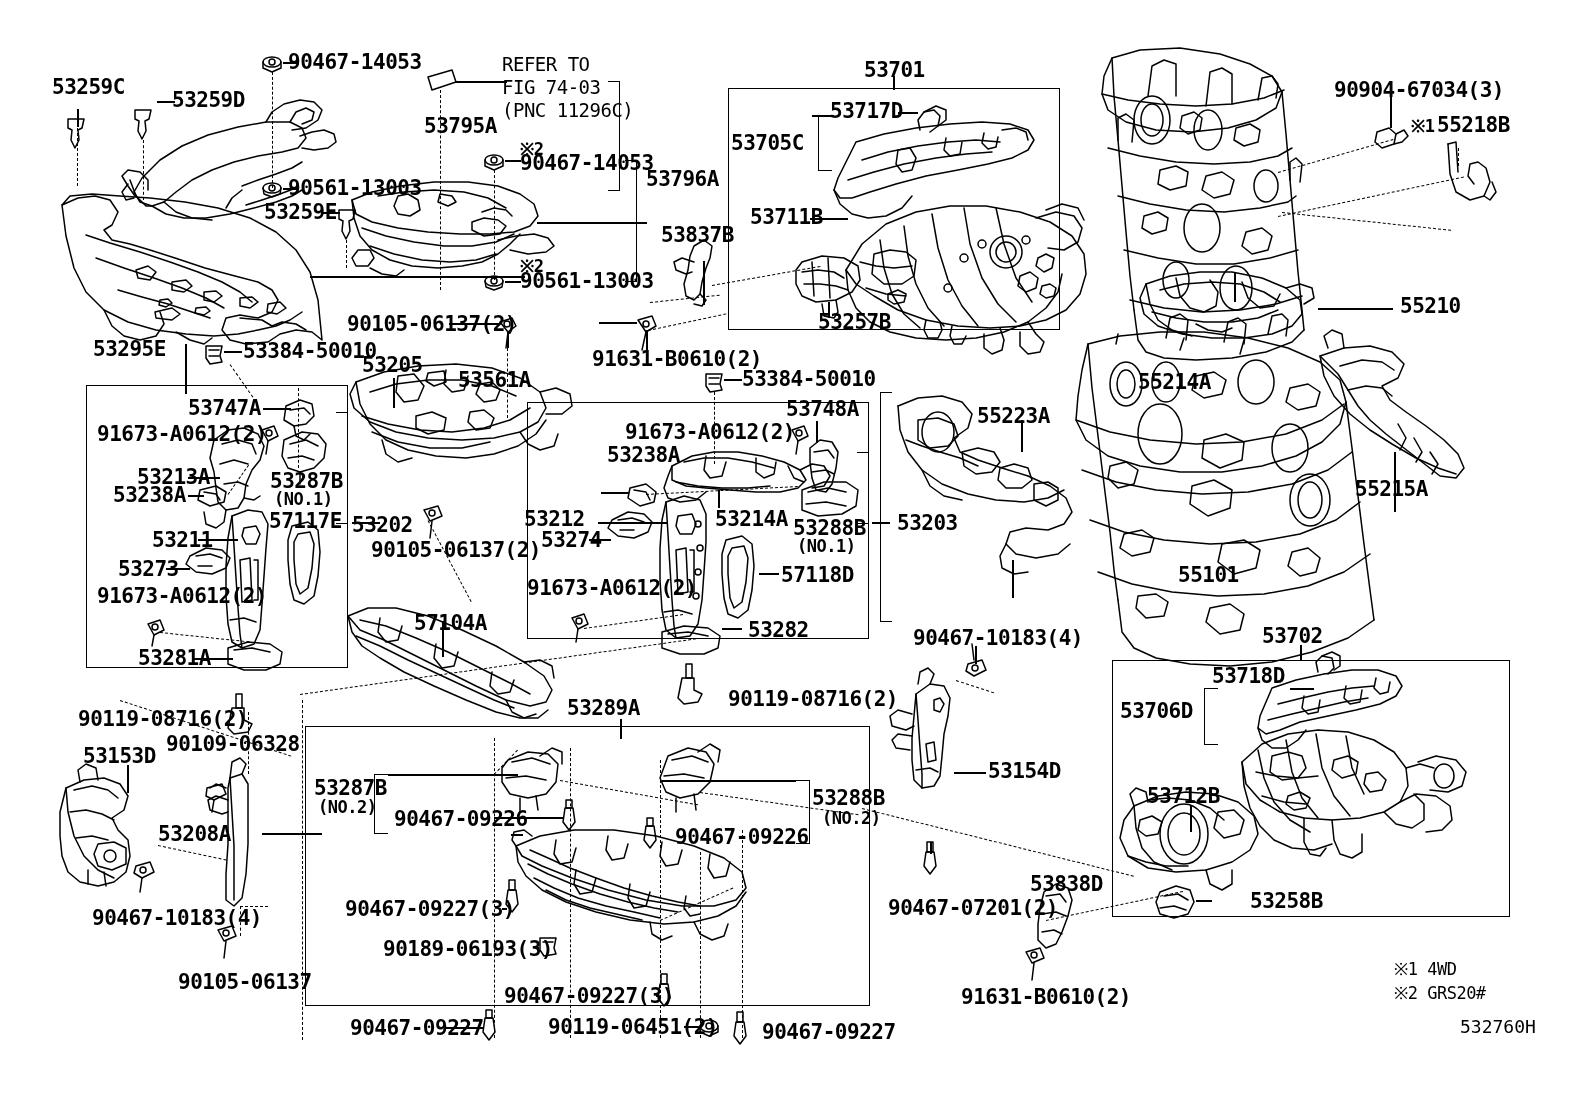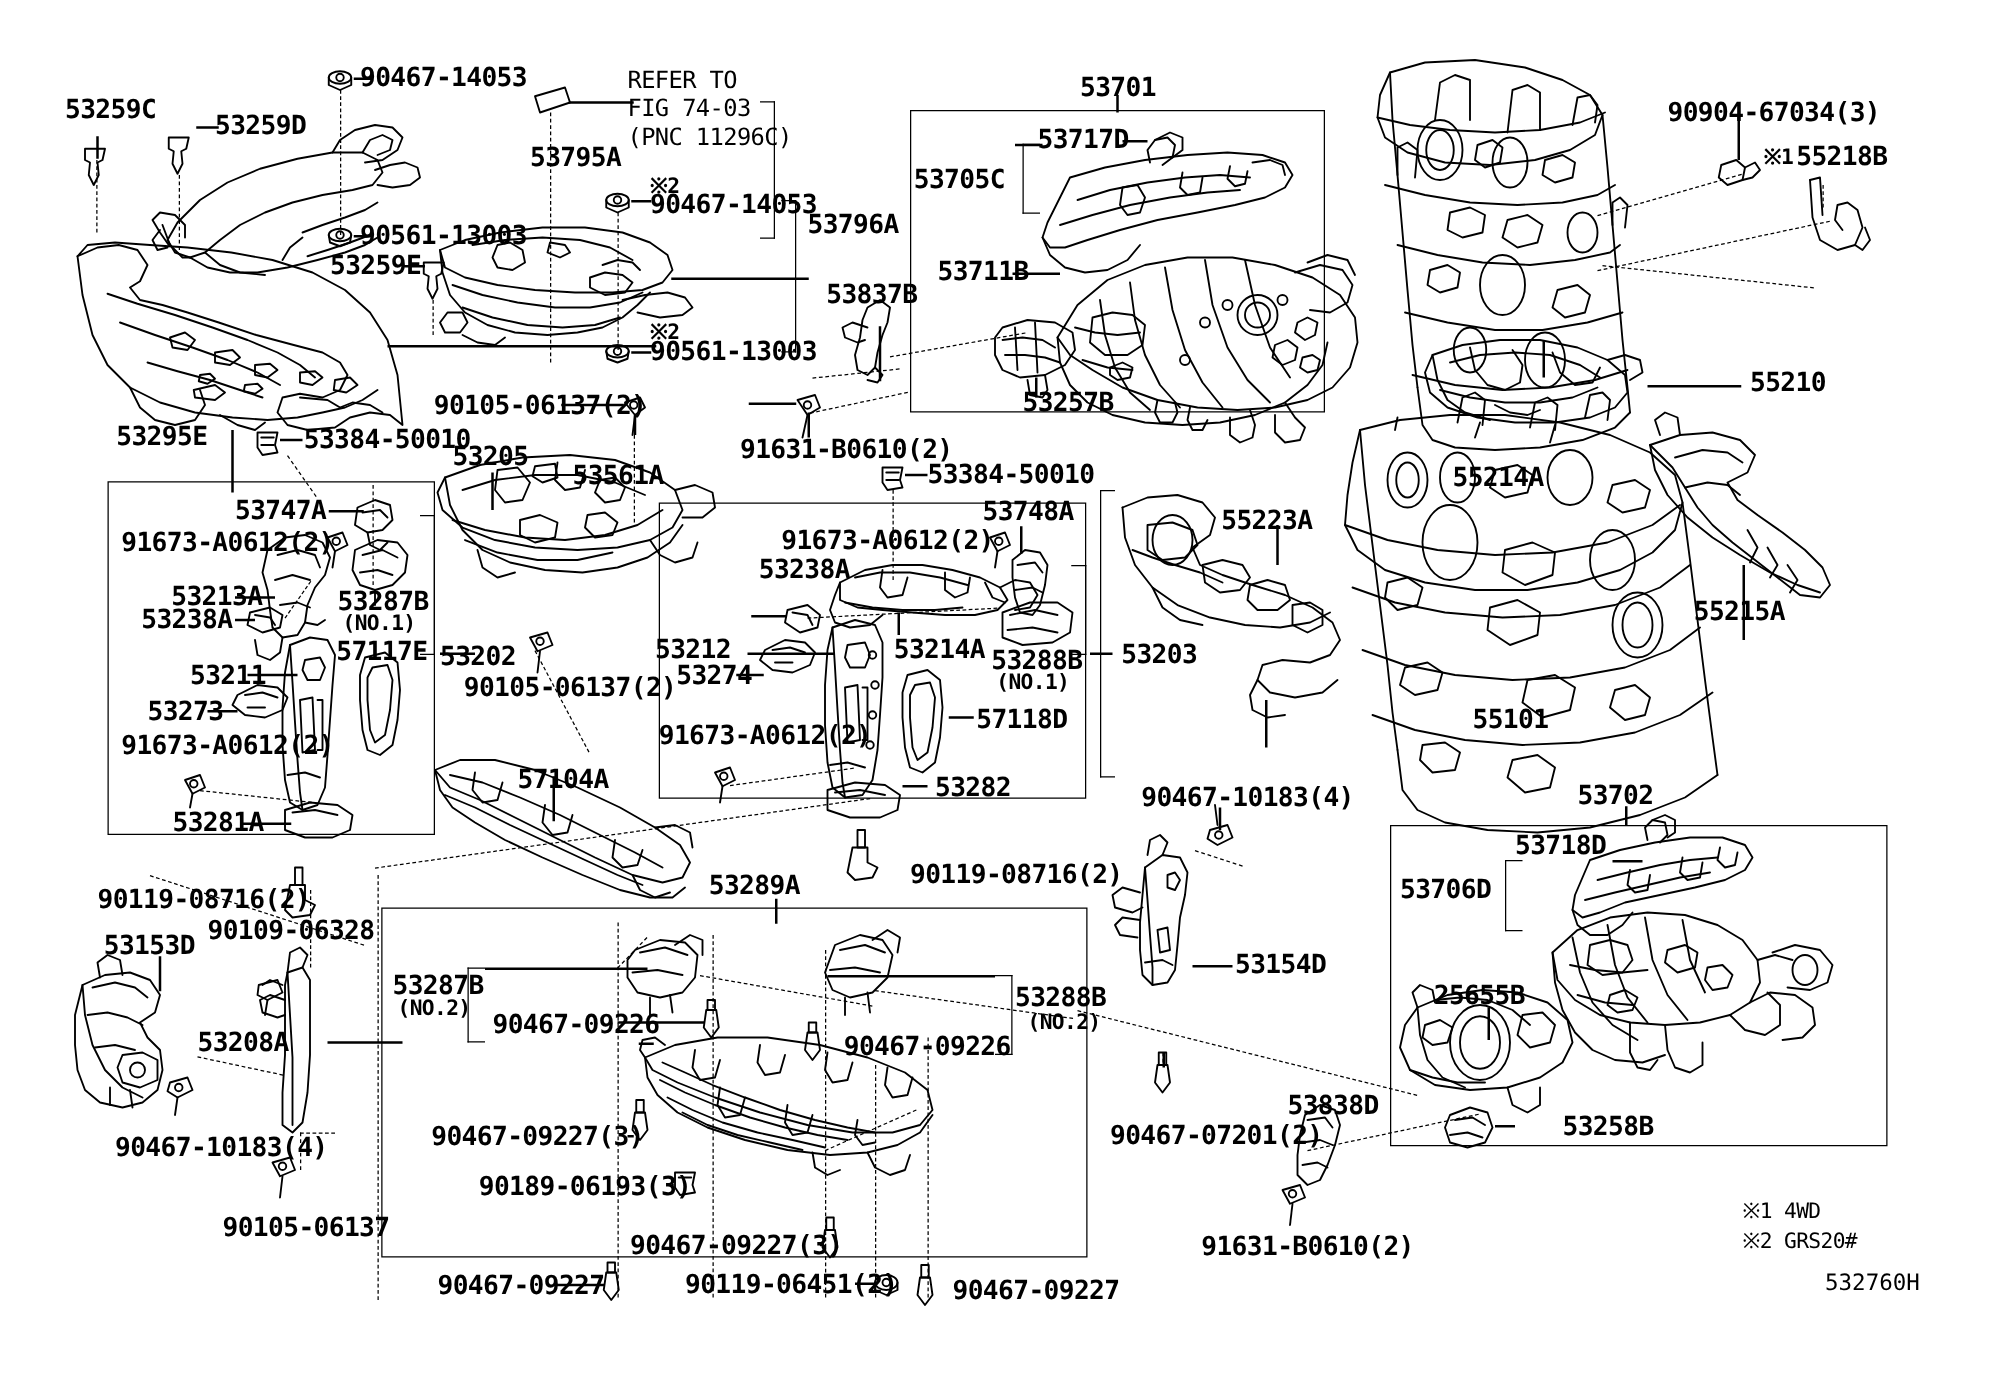--- a/index.html
+++ b/index.html
@@ -871,21 +871,21 @@
   <div class="lbl" style="left:864px;top:59px;">53701</div>
   <div class="lbl" style="left:830px;top:100px;">53717D</div>
   <div class="lbl" style="left:731px;top:132px;">53705C</div>
   <div class="lbl" style="left:750px;top:206px;">53711B</div>
   <div class="lbl" style="left:789px;top:311px;margin-left:29px;">53257B</div>
 
   <div class="lbl" style="left:1334px;top:79px;">90904-67034(3)</div>
   <div class="lbl sm" style="left:1411px;top:117px;">※1</div>
   <div class="lbl" style="left:1437px;top:114px;">55218B</div>
   <div class="lbl" style="left:1400px;top:295px;">55210</div>
-  <div class="lbl" style="left:1162px;top:371px;">55214A</div>
+  <div class="lbl" style="left:1138px;top:371px;">55214A</div>
   <div class="lbl" style="left:977px;top:405px;">55223A</div>
   <div class="lbl" style="left:1355px;top:478px;">55215A</div>
   <div class="lbl" style="left:1178px;top:564px;text-align:center;">55101</div>
   <div class="lbl" style="left:897px;top:512px;">53203</div>
 
   <div class="lbl" style="left:188px;top:397px;text-align:center;">53747A</div>
   <div class="lbl" style="left:97px;top:423px;">91673-A0612(2)</div>
   <div class="lbl" style="left:137px;top:466px;">53213A</div>
   <div class="lbl" style="left:113px;top:484px;">53238A</div>
   <div class="lbl" style="left:270px;top:470px;">53287B</div>
@@ -934,20 +934,20 @@
 
   <div class="lbl" style="left:913px;top:627px;">90467-10183(4)</div>
   <div class="lbl" style="left:988px;top:760px;">53154D</div>
   <div class="lbl" style="left:888px;top:897px;">90467-07201(2)</div>
   <div class="lbl" style="left:1030px;top:873px;">53838D</div>
   <div class="lbl" style="left:961px;top:986px;">91631-B0610(2)</div>
 
   <div class="lbl" style="left:1262px;top:625px;">53702</div>
   <div class="lbl" style="left:1212px;top:665px;">53718D</div>
   <div class="lbl" style="left:1120px;top:700px;">53706D</div>
-  <div class="lbl" style="left:1147px;top:785px;">25655B</div>
+  <div class="lbl" style="left:1147px;top:785px;">53712B</div>
   <div class="lbl" style="left:1250px;top:890px;">53258B</div>
 
   <div class="lbl note" style="left:1394px;top:960px;">※1 4WD</div>
   <div class="lbl note" style="left:1394px;top:984px;text-align:center;">※2 GRS20#</div>
   <div class="lbl code" style="left:1460px;top:1017px;">532760H</div>
 
 </div>
 
 </body></html>

